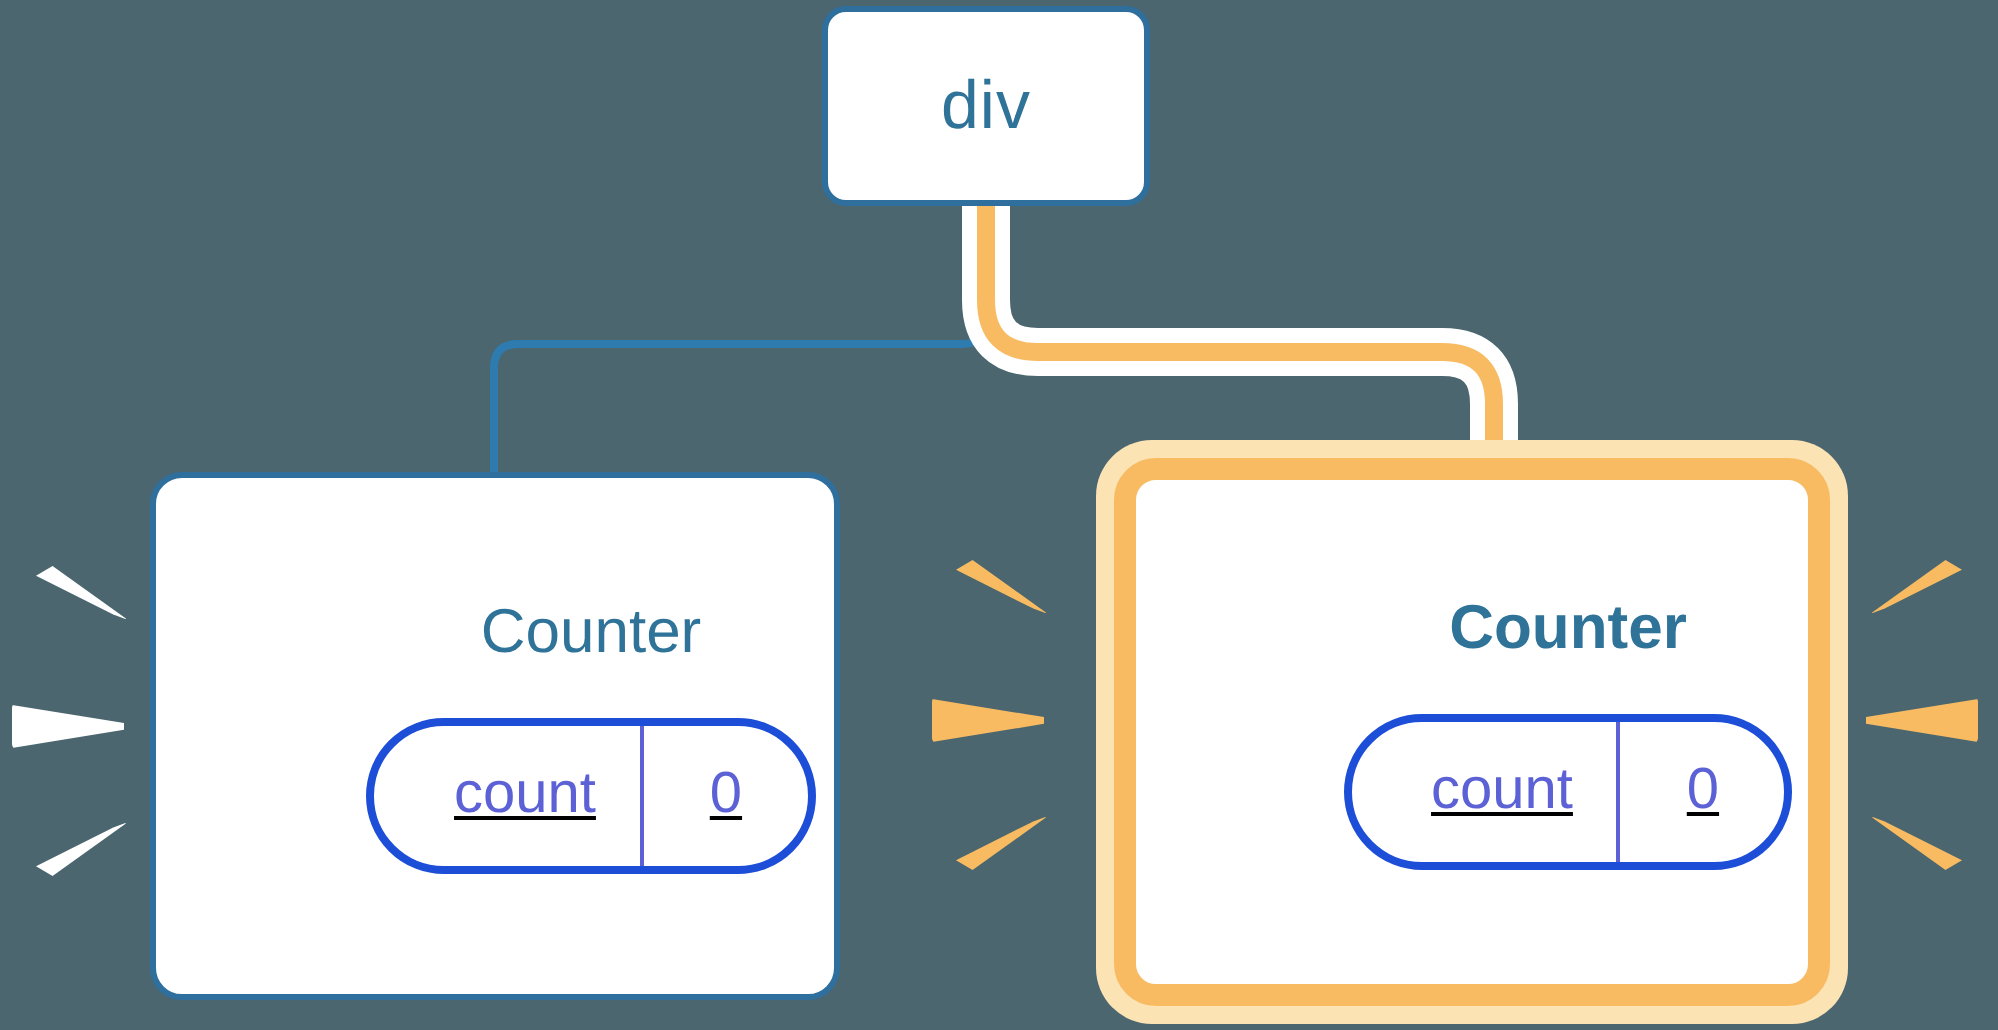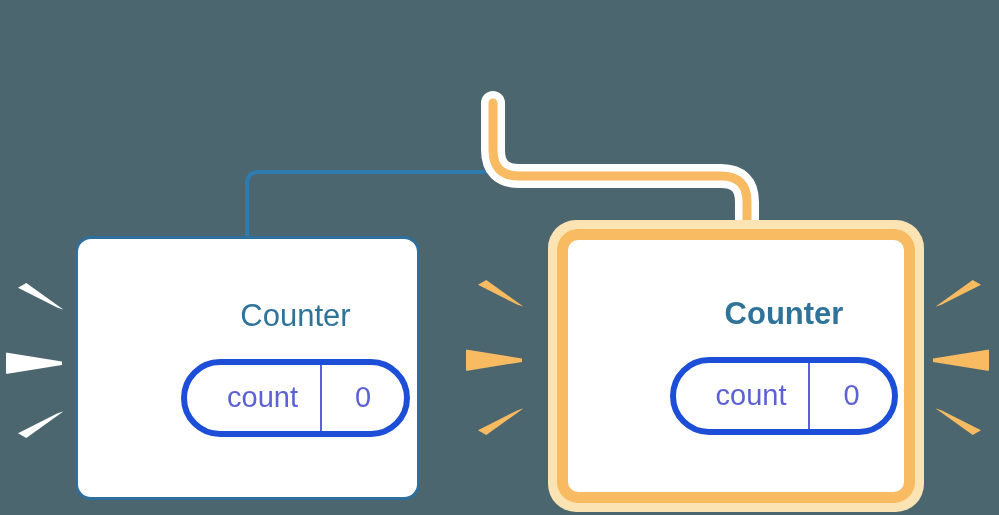--- a/index.html
+++ b/index.html
@@ -102,25 +102,26 @@
     line-height: 1;
   }
   .counter-title.bold {
     font-weight: bold;
   }
 
   
   .pill {
     display: flex;
     align-items: stretch;
-    border: 6px solid #1d4ed8;
+    border: 4px solid #1d4ed8;
     border-radius: 999px;
     height: 78px;
     box-sizing: border-box;
     background: transparent;
+    text-decoration: underline;
   }
   .pill-key, .pill-val {
     display: flex;
     align-items: center;
     justify-content: center;
     color: #5c62d6;
     font-size: 29px;
     box-sizing: border-box;
   }
   .pill-key {
@@ -186,20 +187,23 @@
 
   <svg id="wires" viewBox="0 0 999 515">
 
     <path d="M 493 103 L 493 160 Q 493 172 481 172 L 259 172 Q 247 172 247 184 L 247 238" fill="none" stroke="#2e7bb0" stroke-width="4" stroke-linecap="round"></path>
 
     <path d="M 493 103 L 493 150 Q 493 176 519 176 L 721 176 Q 747 176 747 202 L 747 240" fill="none" stroke="#ffffff" stroke-width="24" stroke-linecap="round"></path>
 
     <path d="M 493 103 L 493 150 Q 493 176 519 176 L 721 176 Q 747 176 747 202 L 747 240" fill="none" stroke="#f8bb62" stroke-width="9" stroke-linecap="round"></path>
   </svg>
 
+  <div class="node node-root">
+    <span class="node-title">div</span>
+  </div>
 
   <div class="node node-counter">
     <div class="node-body">
       <div class="counter-title">Counter</div>
       <div class="pill">
         <div class="pill-key">count</div>
         <div class="pill-val">0</div>
       </div>
     </div>
   </div>

